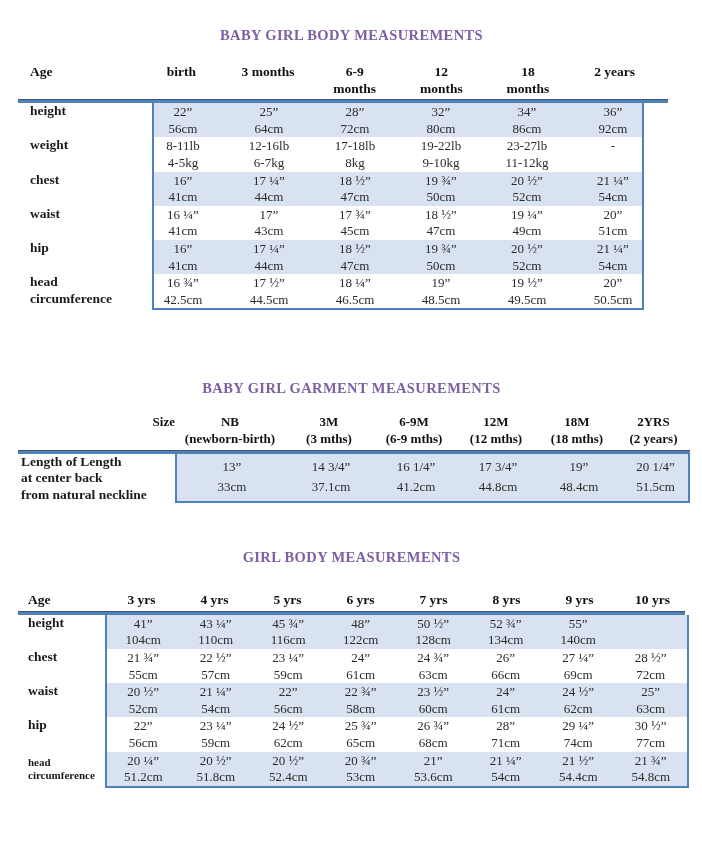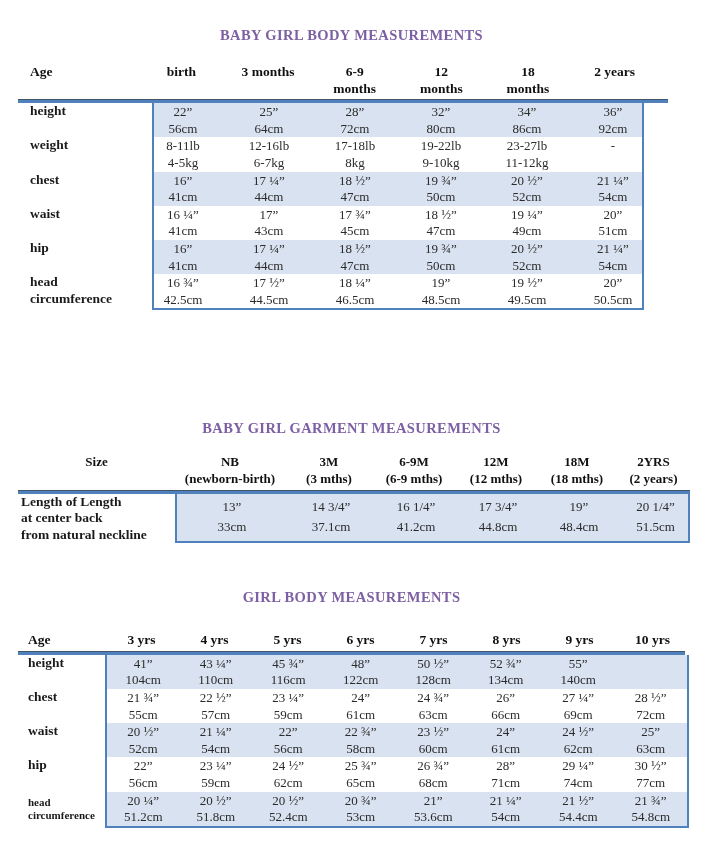--- a/index.html
+++ b/index.html
@@ -2,38 +2,38 @@
 <html><head>
 <meta charset="utf-8">
 <style>
   html,body{margin:0;padding:0;background:#ffffff;}
   .page{
     position:relative;width:702px;height:845px;background:#ffffff;overflow:hidden;
     font-family:"Liberation Serif","DejaVu Serif",serif;color:#1a1a1a;
   }
   .tbl{margin-left:18px;width:667px;}
   .t0{padding-top:27px;}
-  .t1{padding-top:110px;}
+  .t1{padding-top:70px;}
   .t2{padding-top:46px;}
   .title{
     text-align:center;font-weight:bold;font-size:14.5px;letter-spacing:.4px;
     color:#7d60a3;
   }
   .t0 .hdr{margin-top:20px;}
   .t1 .hdr{margin-top:17px;}
   .t2 .hdr{margin-top:26px;}
   .row{display:flex;align-items:stretch;}
   .lbl{
     font-weight:bold;font-size:13.5px;line-height:16.6px;white-space:pre-line;
     box-sizing:border-box;flex:0 0 auto;
   }
   .t0 .lbl{width:134px;padding-left:12px;}
   .t1 .lbl{width:157px;padding-left:3px;}
   .t2 .lbl{width:87px;padding-left:10px;}
-  .t1 .hdr .lbl{text-align:center;padding-left:0;}
+  .t1 .hdr .lbl{text-align:right;padding-left:0;}
   .hstrip,.strip{display:grid;box-sizing:border-box;flex:0 0 auto;}
   .t0 .hstrip,.t0 .strip{width:492px;grid-template-columns:repeat(6,1fr);gap:28px;}
   .t1 .hstrip,.t1 .strip{width:515px;grid-template-columns:110px 88px 82px 82px 80px 73px;}
   .t2 .hstrip,.t2 .strip{width:584px;grid-template-columns:repeat(8,1fr);}
   .strip{
     border-left:2px solid #4f81bd;
     border-right:2px solid #4f81bd;
   }
   .data-row:last-child .strip{border-bottom:2.5px solid #4f81bd;}
   .shaded .strip{background:#d9e2f0;}

